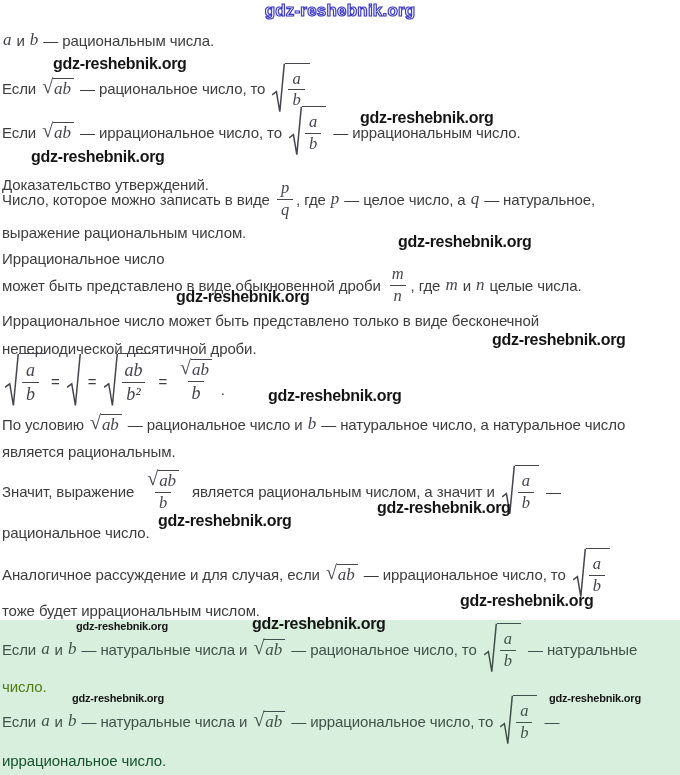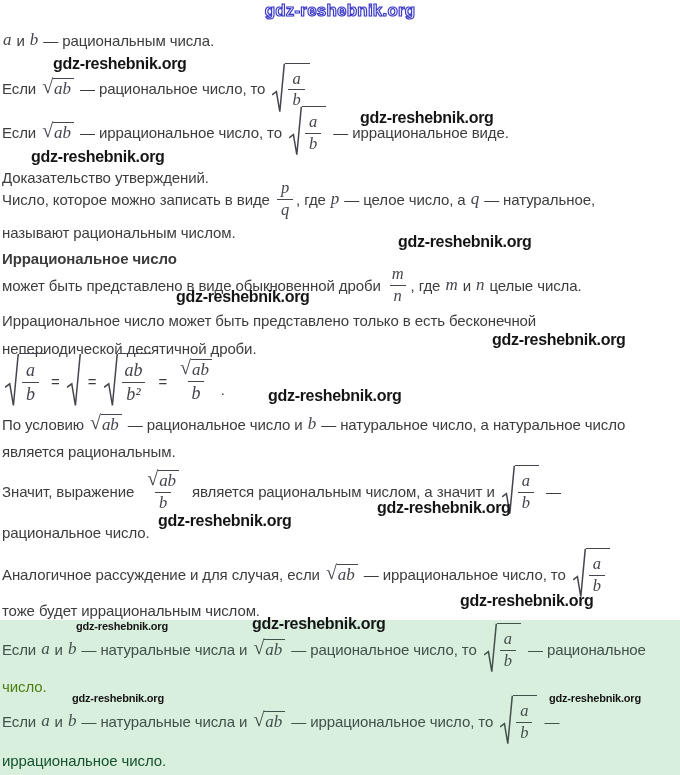--- a/index.html
+++ b/index.html
@@ -4,21 +4,21 @@
 <style>
   html,body{margin:0;padding:0;background:#ffffff;}
   #page{
     position:relative;width:680px;height:775px;background:#ffffff;overflow:hidden;
     font-family:"Liberation Sans",sans-serif;font-size:15px;color:#3d3d3d;letter-spacing:-0.1px;
   }
   .hl-block{position:absolute;left:0;width:680px;z-index:0;}
   .line{position:absolute;left:2px;display:flex;align-items:center;white-space:pre;z-index:1;}
   .line.green{ }
   .txt{}
-  .bold{font-weight:700;}
+  .bold{font-weight:400;}
   .tb{align-self:flex-end;margin-bottom:7px;}
   .mvar{font-family:"Liberation Serif",serif;font-style:italic;font-size:17px;padding:0 1px;}
   .msqrt{display:inline-flex;align-items:flex-start;font-family:"Liberation Serif",serif;
          font-style:italic;font-size:17px;margin:0 2px;line-height:1;}
   .msqrt .rad{font-style:normal;line-height:1;font-size:1.18em;transform:translateY(-2px);}
   .msqrt .bar{border-top:1.4px solid currentColor;line-height:1.05;padding:1px 3px 0 1px;}
   .msqrtlg{display:inline-flex;align-items:stretch;font-family:"Liberation Serif",serif;
            font-style:italic;font-size:16.5px;margin:0 3px;}
   .msqrtlg .radsvg{width:13px;flex:0 0 13px;display:block;}
   .msqrtlg .sbody{border-top:1.5px solid currentColor;padding:2px 5px 1px 3px;display:flex;align-items:center;}
@@ -41,48 +41,48 @@
 
 <div id="page" style="background: rgb(255, 255, 255); color: rgb(61, 61, 61);">
   <div class="hl-block" id="hl" style="top: 620px; height: 155px; background: rgb(217, 239, 222);"></div>
   <div id="lines-root">
       <div class="line" style="top: 30px; height: 20px; color: rgb(61, 61, 61);"><span class="mvar" style="color: rgb(69, 69, 78);">a</span><span class="txt"> и </span><span class="mvar" style="color: rgb(69, 69, 78);">b</span><span class="txt"> — рациональным числа.</span></div>
       <div class="line" style="top: 66px; height: 45px; color: rgb(61, 61, 61);"><span class="txt">Если </span><span class="msqrt" style="color: rgb(69, 69, 78);"><span class="rad">√</span><span class="bar">ab</span></span><span class="txt"> — рациональное число, то </span><span class="msqrtlg" style="color: rgb(69, 69, 78);"><svg class="radsvg" viewBox="0 0 10 40" preserveAspectRatio="none">
             <path d="M0 24.5 L3.4 22 L6 37.5 L9.4 1.2 L10 1.2" fill="none" stroke="currentColor" stroke-width="1.5" vector-effect="non-scaling-stroke"></path>
           </svg><span class="sbody"><span class="mfrac"><span class="num">a</span><span class="den">b</span></span></span></span></div>
       <div class="line" style="top: 110px; height: 44px; color: rgb(61, 61, 61);"><span class="txt">Если </span><span class="msqrt" style="color: rgb(69, 69, 78);"><span class="rad">√</span><span class="bar">ab</span></span><span class="txt"> — иррациональное число, то </span><span class="msqrtlg" style="color: rgb(69, 69, 78);"><svg class="radsvg" viewBox="0 0 10 40" preserveAspectRatio="none">
             <path d="M0 24.5 L3.4 22 L6 37.5 L9.4 1.2 L10 1.2" fill="none" stroke="currentColor" stroke-width="1.5" vector-effect="non-scaling-stroke"></path>
-          </svg><span class="sbody"><span class="mfrac"><span class="num">a</span><span class="den">b</span></span></span></span><span class="txt"> — иррациональное виде.</span></div>
-      <div class="line" style="top: 167px; height: 20px; color: rgb(61, 61, 61); text-align: center;"><span class="txt">Доказательство утверждений.</span></div>
+          </svg><span class="sbody"><span class="mfrac"><span class="num">a</span><span class="den">b</span></span></span></span><span class="txt"> — иррациональным число.</span></div>
+      <div class="line" style="top: 174px; height: 20px; color: rgb(61, 61, 61); text-align: center;"><span class="txt">Доказательство утверждений.</span></div>
       <div class="line" style="top: 176px; height: 46px; color: rgb(61, 61, 61);"><span class="txt">Число, которое можно записать в виде </span><span class="mfrac" style="color: rgb(69, 69, 78);"><span class="num">p</span><span class="den">q</span></span><span class="txt">, где </span><span class="mvar" style="color: rgb(69, 69, 78);">p</span><span class="txt"> — целое число, а </span><span class="mvar" style="color: rgb(69, 69, 78);">q</span><span class="txt"> — натуральное,</span></div>
-      <div class="line" style="top: 222px; height: 20px; color: rgb(61, 61, 61);"><span class="txt">называют рациональным числом.</span></div>
+      <div class="line" style="top: 222px; height: 20px; color: rgb(61, 61, 61);"><span class="txt">выражение рациональным числом.</span></div>
       <div class="line" style="top: 248px; height: 20px; color: rgb(61, 61, 61);"><span class="bold">Иррациональное число</span></div>
       <div class="line" style="top: 262px; height: 46px; color: rgb(61, 61, 61);"><span class="txt">может быть представлено в виде обыкновенной дроби </span><span class="mfrac" style="color: rgb(69, 69, 78);"><span class="num">m</span><span class="den">n</span></span><span class="txt">, где </span><span class="mvar" style="color: rgb(69, 69, 78);">m</span><span class="txt"> и </span><span class="mvar" style="color: rgb(69, 69, 78);">n</span><span class="txt"> целые числа.</span></div>
-      <div class="line" style="top: 310px; height: 20px; color: rgb(61, 61, 61);"><span class="txt">Иррациональное число может быть представлено только в есть бесконечной</span></div>
+      <div class="line" style="top: 310px; height: 20px; color: rgb(61, 61, 61);"><span class="txt">Иррациональное число может быть представлено только в виде бесконечной</span></div>
       <div class="line" style="top: 338px; height: 20px; color: rgb(61, 61, 61);"><span class="txt">непериодической десятичной дроби.</span></div>
       <div class="line big" style="top: 357px; height: 48px; color: rgb(61, 61, 61);"><span class="msqrtlg" style="color: rgb(69, 69, 78);"><svg class="radsvg" viewBox="0 0 10 40" preserveAspectRatio="none">
             <path d="M0 24.5 L3.4 22 L6 37.5 L9.4 1.2 L10 1.2" fill="none" stroke="currentColor" stroke-width="1.5" vector-effect="non-scaling-stroke"></path>
           </svg><span class="sbody"><span class="mfrac"><span class="num">a</span><span class="den">b</span></span></span></span><span class="txt"> = </span><span class="msqrtlg" style="color: rgb(69, 69, 78);"><svg class="radsvg" viewBox="0 0 10 40" preserveAspectRatio="none">
             <path d="M0 24.5 L3.4 22 L6 37.5 L9.4 1.2 L10 1.2" fill="none" stroke="currentColor" stroke-width="1.5" vector-effect="non-scaling-stroke"></path>
           </svg></span><span class="txt"> = </span><span class="msqrtlg" style="color: rgb(69, 69, 78);"><svg class="radsvg" viewBox="0 0 10 40" preserveAspectRatio="none">
             <path d="M0 24.5 L3.4 22 L6 37.5 L9.4 1.2 L10 1.2" fill="none" stroke="currentColor" stroke-width="1.5" vector-effect="non-scaling-stroke"></path>
           </svg><span class="sbody"><span class="mfrac"><span class="num">ab</span><span class="den">b²</span></span></span></span><span class="txt"> = </span><span class="mfrac" style="color: rgb(69, 69, 78);"><span class="num"><span class="msqrt"><span class="rad">√</span><span class="bar">ab</span></span></span><span class="den">b</span></span><span class="txt tb">.</span></div>
       <div class="line" style="top: 413px; height: 22px; color: rgb(61, 61, 61);"><span class="txt">По условию </span><span class="msqrt" style="color: rgb(69, 69, 78);"><span class="rad">√</span><span class="bar">ab</span></span><span class="txt"> — рациональное число и </span><span class="mvar" style="color: rgb(69, 69, 78);">b</span><span class="txt"> — натуральное число, а натуральное число</span></div>
       <div class="line" style="top: 441px; height: 20px; color: rgb(61, 61, 61);"><span class="txt">является рациональным.</span></div>
       <div class="line" style="top: 468px; height: 46px; color: rgb(61, 61, 61);"><span class="txt">Значит, выражение </span><span class="mfrac" style="color: rgb(69, 69, 78);"><span class="num"><span class="msqrt"><span class="rad">√</span><span class="bar">ab</span></span></span><span class="den">b</span></span><span class="txt"> является рациональным числом, а значит и </span><span class="msqrtlg" style="color: rgb(69, 69, 78);"><svg class="radsvg" viewBox="0 0 10 40" preserveAspectRatio="none">
             <path d="M0 24.5 L3.4 22 L6 37.5 L9.4 1.2 L10 1.2" fill="none" stroke="currentColor" stroke-width="1.5" vector-effect="non-scaling-stroke"></path>
           </svg><span class="sbody"><span class="mfrac"><span class="num">a</span><span class="den">b</span></span></span></span><span class="txt"> —</span></div>
       <div class="line" style="top: 522px; height: 20px; color: rgb(61, 61, 61);"><span class="txt">рациональное число.</span></div>
       <div class="line" style="top: 550px; height: 48px; color: rgb(61, 61, 61);"><span class="txt">Аналогичное рассуждение и для случая, если </span><span class="msqrt" style="color: rgb(69, 69, 78);"><span class="rad">√</span><span class="bar">ab</span></span><span class="txt"> — иррациональное число, то </span><span class="msqrtlg" style="color: rgb(69, 69, 78);"><svg class="radsvg" viewBox="0 0 10 40" preserveAspectRatio="none">
             <path d="M0 24.5 L3.4 22 L6 37.5 L9.4 1.2 L10 1.2" fill="none" stroke="currentColor" stroke-width="1.5" vector-effect="non-scaling-stroke"></path>
           </svg><span class="sbody"><span class="mfrac"><span class="num">a</span><span class="den">b</span></span></span></span></div>
       <div class="line" style="top: 600px; height: 20px; color: rgb(61, 61, 61);"><span class="txt">тоже будет иррациональным числом.</span></div>
       <div class="line green" style="top: 626px; height: 46px; color: rgb(66, 81, 74);"><span class="txt">Если </span><span class="mvar" style="color: rgb(66, 81, 74);">a</span><span class="txt"> и </span><span class="mvar" style="color: rgb(66, 81, 74);">b</span><span class="txt"> — натуральные числа и </span><span class="msqrt" style="color: rgb(66, 81, 74);"><span class="rad">√</span><span class="bar">ab</span></span><span class="txt"> — рациональное число, то </span><span class="msqrtlg" style="color: rgb(66, 81, 74);"><svg class="radsvg" viewBox="0 0 10 40" preserveAspectRatio="none">
             <path d="M0 24.5 L3.4 22 L6 37.5 L9.4 1.2 L10 1.2" fill="none" stroke="currentColor" stroke-width="1.5" vector-effect="non-scaling-stroke"></path>
-          </svg><span class="sbody"><span class="mfrac"><span class="num">a</span><span class="den">b</span></span></span></span><span class="txt"> — рациональное</span></div>
+          </svg><span class="sbody"><span class="mfrac"><span class="num">a</span><span class="den">b</span></span></span></span><span class="txt"> — натуральные</span></div>
       <div class="line green" style="top: 676px; height: 20px; color: #4d7c0f;"><span class="txt">число.</span></div>
       <div class="line green" style="top: 698px; height: 46px; color: rgb(66, 81, 74);"><span class="txt">Если </span><span class="mvar" style="color: rgb(66, 81, 74);">a</span><span class="txt"> и </span><span class="mvar" style="color: rgb(66, 81, 74);">b</span><span class="txt"> — натуральные числа и </span><span class="msqrt" style="color: rgb(66, 81, 74);"><span class="rad">√</span><span class="bar">ab</span></span><span class="txt"> — иррациональное число, то </span><span class="msqrtlg" style="color: rgb(66, 81, 74);"><svg class="radsvg" viewBox="0 0 10 40" preserveAspectRatio="none">
             <path d="M0 24.5 L3.4 22 L6 37.5 L9.4 1.2 L10 1.2" fill="none" stroke="currentColor" stroke-width="1.5" vector-effect="non-scaling-stroke"></path>
           </svg><span class="sbody"><span class="mfrac"><span class="num">a</span><span class="den">b</span></span></span></span><span class="txt"> —</span></div>
       <div class="line green" style="top: 750px; height: 20px; color: #14532d;"><span class="txt">иррациональное число.</span></div>
     </div>
   <div id="wm-root">
       <div class="wm outline" style="top: 2px; color: rgb(240, 240, 251);">gdz-reshebnik.org</div>
       <div class="wm lg" style="top: 55px; left: 53px; color: rgb(21, 21, 21);">gdz-reshebnik.org</div>
       <div class="wm lg" style="top: 109px; left: 360px; color: rgb(21, 21, 21);">gdz-reshebnik.org</div>

